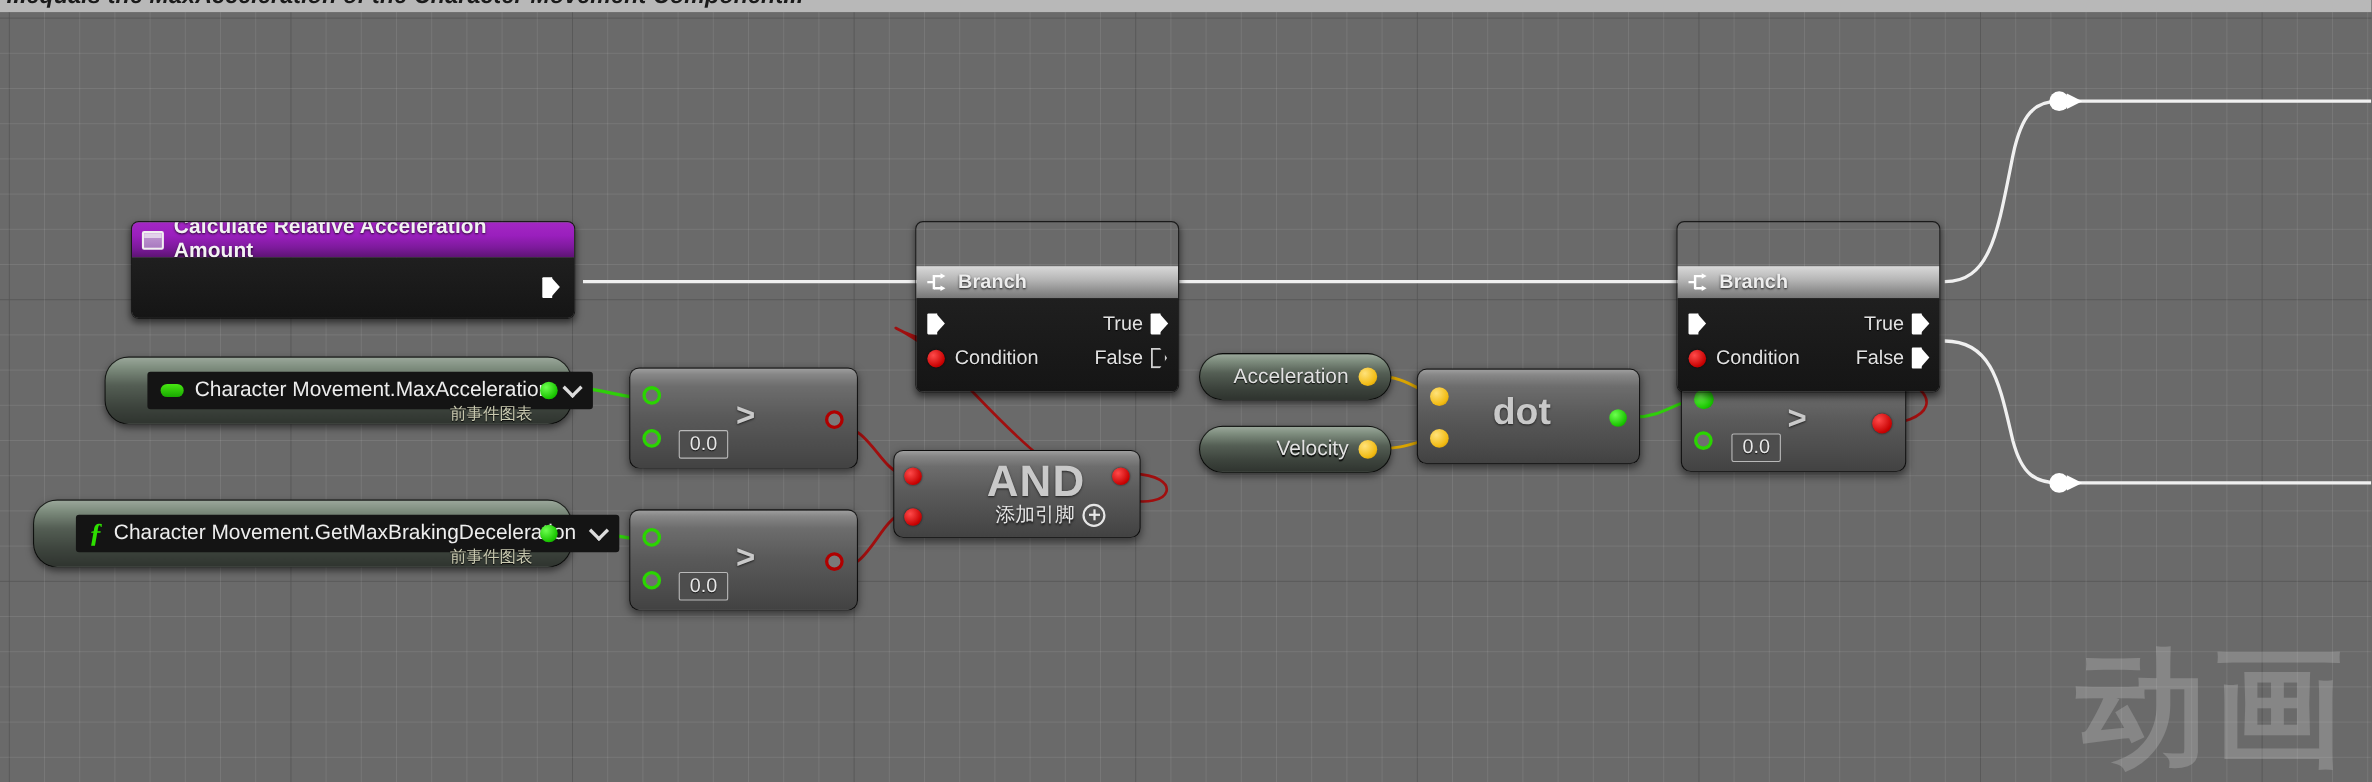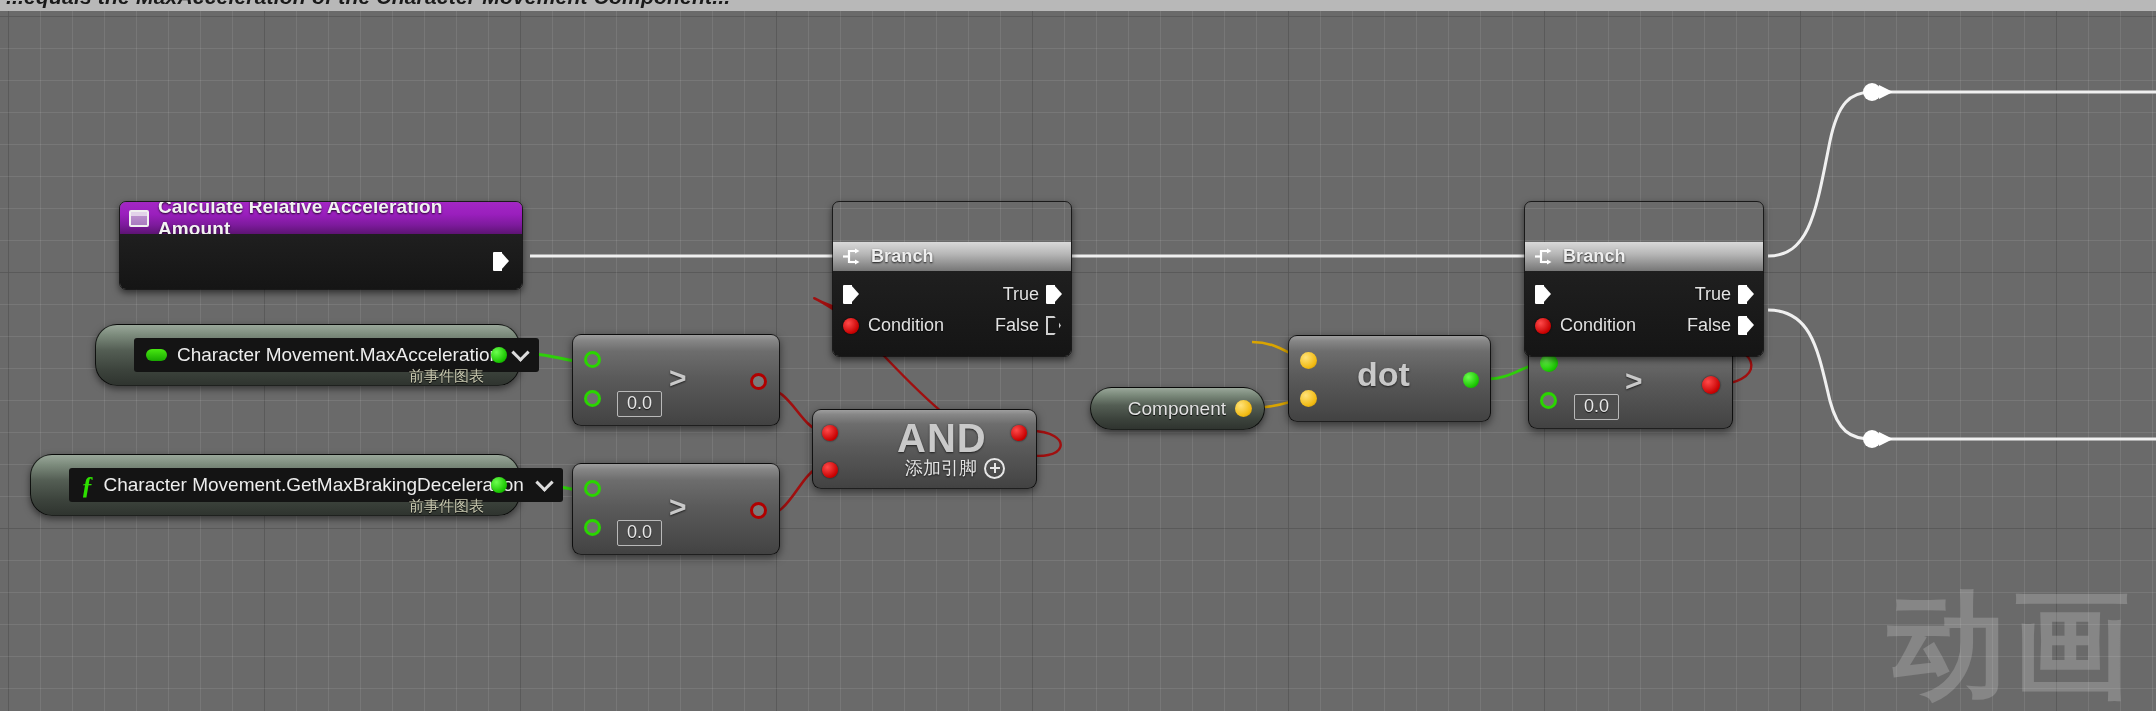--- a/index.html
+++ b/index.html
@@ -376,24 +376,30 @@
             <span class="pin-label">False</span>
             <div>
               <div class="exec-hollow"></div>
             </div>
           </div>
         </div>
       </div>
     </div>
   </div>
 
+  <div class="node" style="left:1090px; top:310px; width:175px;">
+    <div class="pill" style="height:43px; justify-content:flex-end;">
+      <span class="pin-label" style="font-size:19px; margin-right:9px;">Acceleration</span>
+      <span class="dot-yellow" style="margin-right:12px;"></span>
+    </div>
+  </div>
 
   <div class="node" style="left:1090px; top:376px; width:175px;">
     <div class="pill" style="height:43px; justify-content:flex-end;">
-      <span class="pin-label" style="font-size:19px; margin-right:9px;">Component</span>
+      <span class="pin-label" style="font-size:19px; margin-right:9px;">Velocity</span>
       <span class="dot-yellow" style="margin-right:12px;"></span>
     </div>
   </div>
 
   <div class="node" style="left:1288px; top:324px;">
     <div class="compact" style="width:203px; height:87px;">
       <div class="pin-abs" style="left:11px; top:16px;">
         <span class="dot-yellow" style="display:block;"></span>
       </div>
       <div class="pin-abs" style="left:11px; top:54px;">

